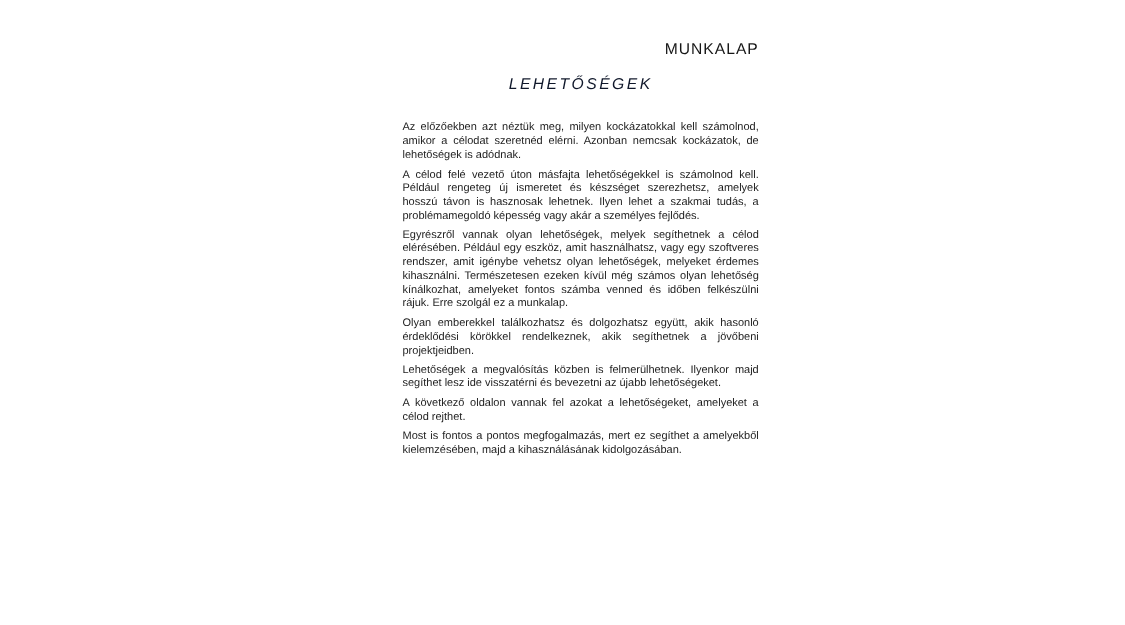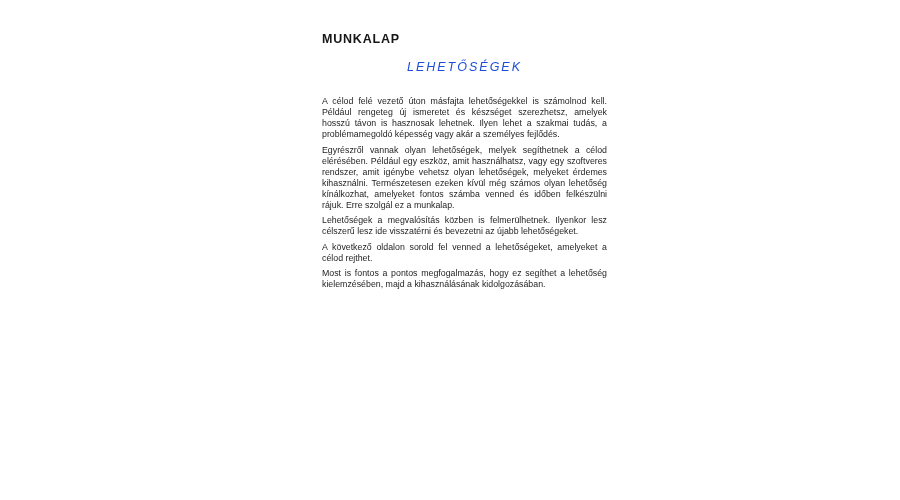--- a/index.html
+++ b/index.html
@@ -23,35 +23,35 @@
     background: #ffffff;
   }
   .doc-column {
     position: absolute;
     left: 322px;
     top: 32px;
     width: 285px;
   }
   .doc-title {
     margin: 0 0 13px 0;
-    text-align: left;
+    text-align: right;
     font-size: 12.5px;
-    font-weight: bold;
+    font-weight: normal;
     letter-spacing: 0.8px;
     color: #161616;
     line-height: 15px;
   }
   .doc-subtitle {
     margin: 0 0 21px 0;
     text-align: center;
     font-size: 12.5px;
     font-weight: normal;
     font-style: italic;
     letter-spacing: 2px;
-    color: #1d4ed8;
+    color: #0f172a;
     line-height: 15px;
   }
   .doc-body p {
     margin: 0 0 4.5px 0;
     font-size: 8.8px;
     line-height: 11px;
     color: #1d1d1d;
     text-align: justify;
     text-justify: inter-word;
     hyphens: auto;
@@ -59,20 +59,22 @@
   }
 </style>
 </head>
 <body>
 
 <div class="doc-page">
   <div class="doc-column">
     <h1 class="doc-title">MUNKALAP</h1>
     <h2 class="doc-subtitle">LEHETŐSÉGEK</h2>
     <div class="doc-body">
+      <p lang="hu">Az előzőekben azt néztük meg, milyen kockázatokkal kell számolnod, amikor a célodat szeretnéd elérni. Azonban nemcsak kockázatok, de lehetőségek is adódnak.</p>
       <p lang="hu">A célod felé vezető úton másfajta lehetőségekkel is számolnod kell. Például rengeteg új ismeretet és készséget szerezhetsz, amelyek hosszú távon is hasznosak lehetnek. Ilyen lehet a szakmai tudás, a problémamegoldó képesség vagy akár a személyes fejlődés.</p>
       <p lang="hu">Egyrészről vannak olyan lehetőségek, melyek segíthetnek a célod elérésében. Például egy eszköz, amit használhatsz, vagy egy szoftveres rendszer, amit igénybe vehetsz olyan lehetőségek, melyeket érdemes kihasználni. Természetesen ezeken kívül még számos olyan lehetőség kínálkozhat, amelyeket fontos számba venned és időben felkészülni rájuk. Erre szolgál ez a munkalap.</p>
-      <p lang="hu">Lehetőségek a megvalósítás közben is felmerülhetnek. Ilyenkor lesz célszerű lesz ide visszatérni és bevezetni az újabb lehetőségeket.</p>
-      <p lang="hu">A következő oldalon sorold fel venned a lehetőségeket, amelyeket a célod rejthet.</p>
-      <p lang="hu">Most is fontos a pontos megfogalmazás, hogy ez segíthet a lehetőség kielemzésében, majd a kihasználásának kidolgozásában.</p>
+      <p lang="hu">Olyan emberekkel találkozhatsz és dolgozhatsz együtt, akik hasonló érdeklődési körökkel rendelkeznek, akik segíthetnek a jövőbeni projektjeidben.</p>
+      <p lang="hu">Lehetőségek a megvalósítás közben is felmerülhetnek. Ilyenkor majd segíthet lesz ide visszatérni és bevezetni az újabb lehetőségeket.</p>
+      <p lang="hu">A következő oldalon vannak fel azokat a lehetőségeket, amelyeket a célod rejthet.</p>
+      <p lang="hu">Most is fontos a pontos megfogalmazás, mert ez segíthet a amelyekből kielemzésében, majd a kihasználásának kidolgozásában.</p>
     </div>
   </div>
 </div>
 
 </body></html>

